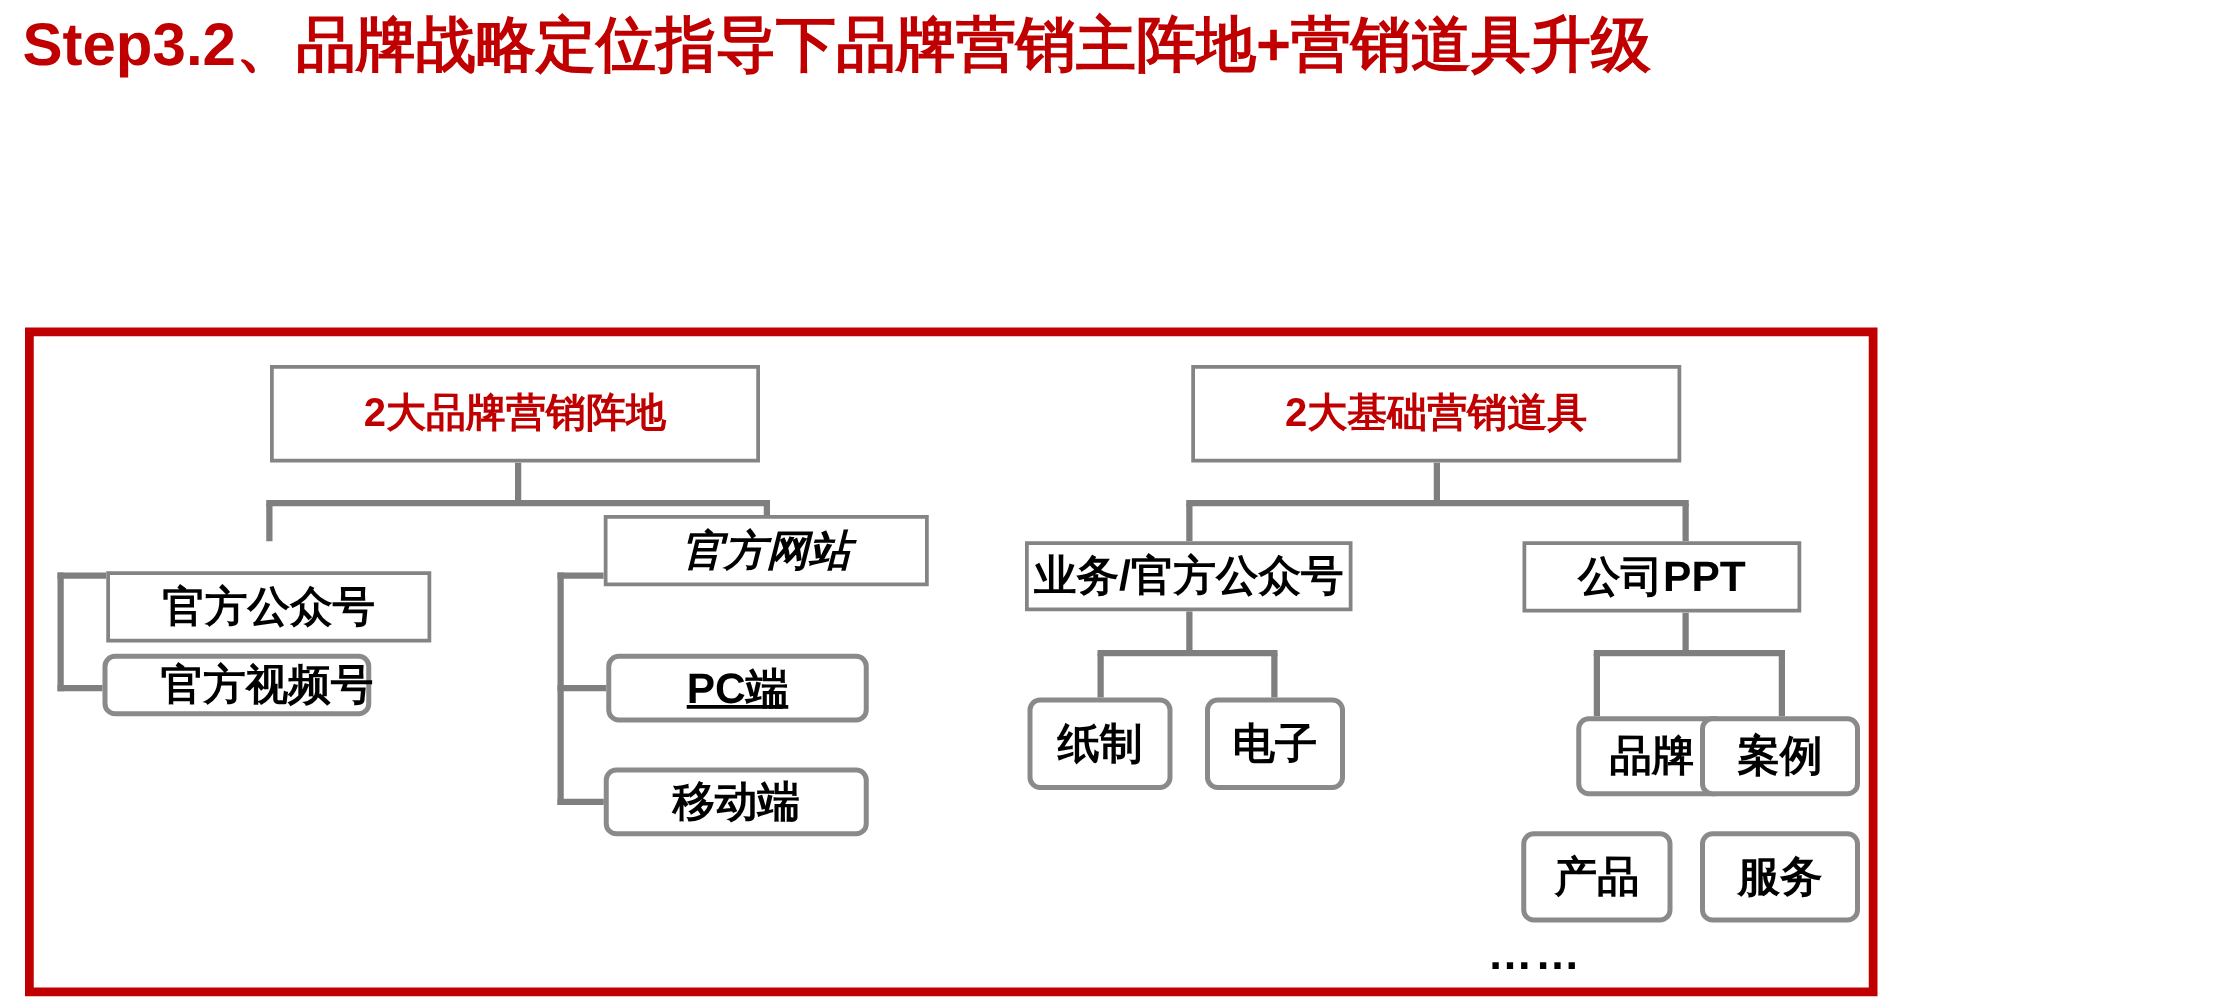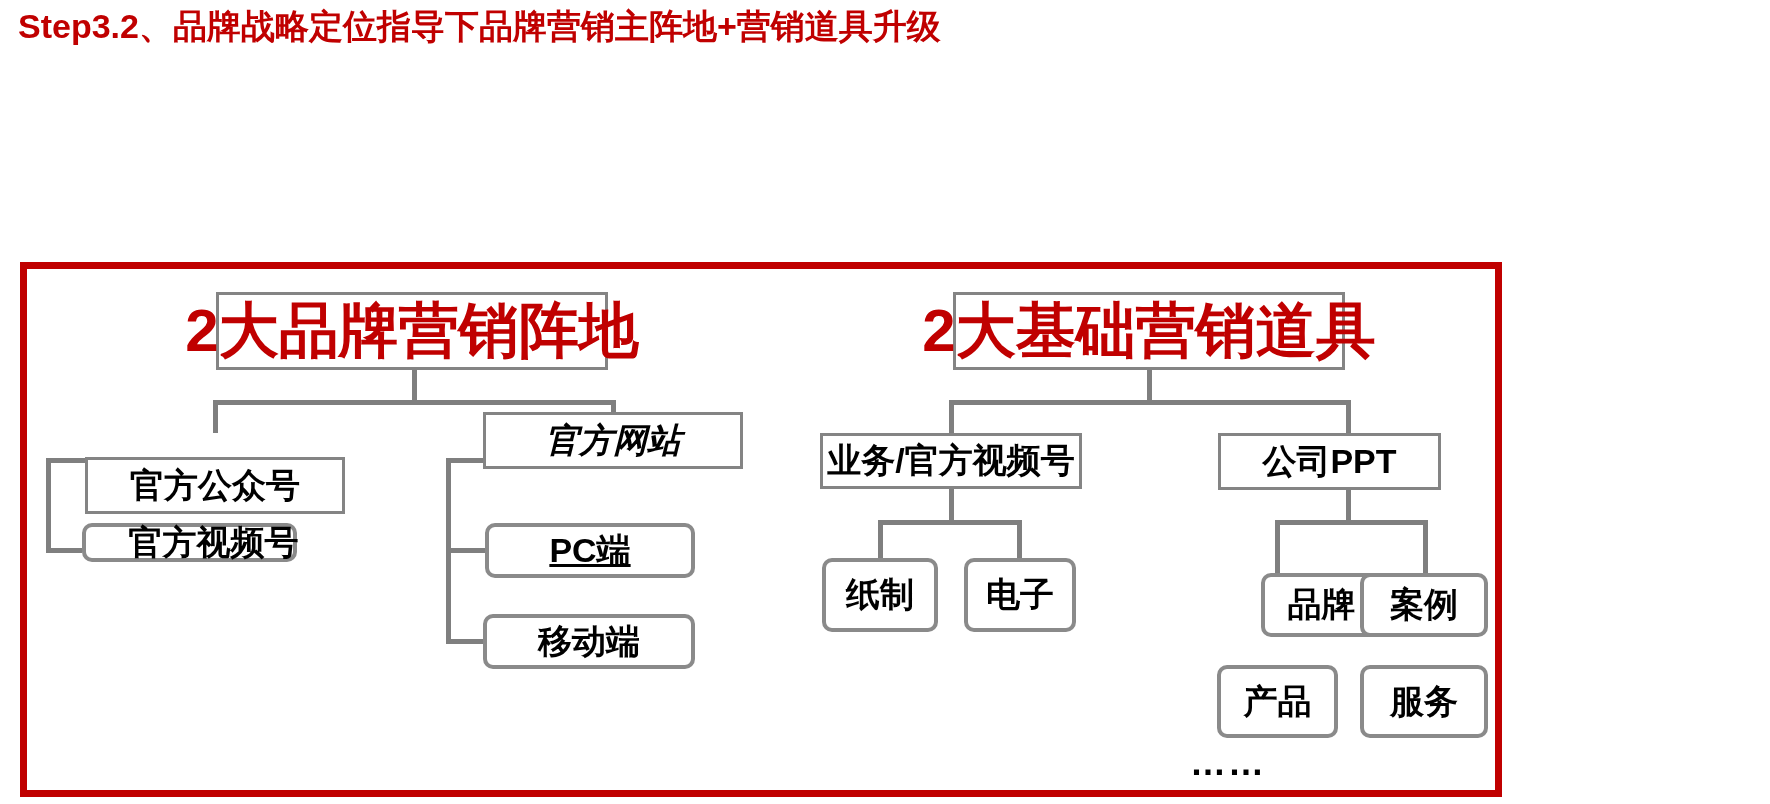--- a/index.html
+++ b/index.html
@@ -3,36 +3,36 @@
 <meta charset="utf-8">
 <style>
   html,body{margin:0;padding:0;}
   body{
     width:1770px;height:804px;position:relative;overflow:hidden;background:#ffffff;
     font-family:"Liberation Sans","DejaVu Sans",sans-serif;
   }
   .abs{position:absolute;box-sizing:border-box;}
   .title{
     left:18px;top:4px;width:1700px;
-    font-size:34px;font-weight:800;color:#C00000;letter-spacing:0px;
+    font-size:48px;font-weight:800;color:#C00000;letter-spacing:0px;
     white-space:nowrap;
   }
   .frame{
     left:20px;top:262px;width:1482px;height:535px;
     border:7px solid #C00000;background:#ffffff;
   }
   .node{
     display:flex;align-items:center;justify-content:center;
     background:#ffffff;color:#000000;font-weight:700;
     text-align:center;white-space:nowrap;z-index:3;
   }
   .rect{border:3px solid #848484;}
   .round{border:4px solid #8A8A8A;border-radius:10px;}
   .rootnode{
-    border:3px solid #848484;color:#C00000;font-size:60px;font-weight:800;
+    border:3px solid #848484;color:#C00000;font-size:32px;font-weight:800;
   }
   .lv2{font-size:34px;}
   .leaf{font-size:34px;}
   .conn{background:#7F7F7F;z-index:1;}
   .dots{
     font-size:36px;font-weight:800;color:#000000;letter-spacing:2px;z-index:3;
   }
 </style>
 </head>
 <body>
@@ -48,38 +48,38 @@
 <div class="abs conn" style="left:213px;top:403px;width:5px;height:30px;"></div>
 <div class="abs conn" style="left:611px;top:403px;width:5px;height:30px;"></div>
 
 <div class="abs node rect lv2" style="left:85px;top:433px;width:260px;height:57px;margin-top:24px;">官方公众号</div>
 <div class="abs node rect lv2" style="left:483px;top:412px;width:260px;height:57px;font-style:italic;">官方网站</div>
 
 <div class="abs conn" style="left:46px;top:458px;width:5px;height:95px;"></div>
 <div class="abs conn" style="left:46px;top:458px;width:39px;height:5px;"></div>
 <div class="abs conn" style="left:46px;top:548px;width:36px;height:5px;"></div>
 
-<div class="abs node round leaf" style="left:82px;top:523px;width:215px;height:39px;padding-left:48px;">官方视频号</div>
+<div class="abs node round leaf" style="left:82px;top:523px;width:215px;height:50px;padding-left:48px;">官方视频号</div>
 
 <div class="abs conn" style="left:446px;top:458px;width:5px;height:186px;"></div>
 <div class="abs conn" style="left:446px;top:458px;width:37px;height:5px;"></div>
 <div class="abs conn" style="left:446px;top:548px;width:39px;height:5px;"></div>
 <div class="abs conn" style="left:446px;top:639px;width:37px;height:5px;"></div>
 
 <div class="abs node round leaf" style="left:485px;top:523px;width:210px;height:55px;text-decoration:underline;">PC端</div>
 <div class="abs node round leaf" style="left:483px;top:614px;width:212px;height:55px;">移动端</div>
 
 <div class="abs node rootnode" style="left:953px;top:292px;width:392px;height:78px;">2大基础营销道具</div>
 
 <div class="abs conn" style="left:1147px;top:370px;width:5px;height:32px;"></div>
 <div class="abs conn" style="left:949px;top:400px;width:402px;height:5px;"></div>
 <div class="abs conn" style="left:949px;top:403px;width:5px;height:30px;"></div>
 <div class="abs conn" style="left:1346px;top:403px;width:5px;height:30px;"></div>
 
-<div class="abs node rect lv2" style="left:820px;top:433px;width:262px;height:56px;">业务/官方视频号</div>
+<div class="abs node rect lv2" style="left:820px;top:433px;width:262px;height:56px;">业务/官方公众号</div>
 <div class="abs node rect lv2" style="left:1218px;top:433px;width:223px;height:57px;">公司PPT</div>
 
 <div class="abs conn" style="left:949px;top:489px;width:5px;height:34px;"></div>
 <div class="abs conn" style="left:878px;top:520px;width:144px;height:5px;"></div>
 <div class="abs conn" style="left:878px;top:523px;width:5px;height:35px;"></div>
 <div class="abs conn" style="left:1017px;top:523px;width:5px;height:35px;"></div>
 
 <div class="abs node round leaf" style="left:822px;top:558px;width:116px;height:74px;">纸制</div>
 <div class="abs node round leaf" style="left:964px;top:558px;width:112px;height:74px;text-align:right;">电子</div>
 

